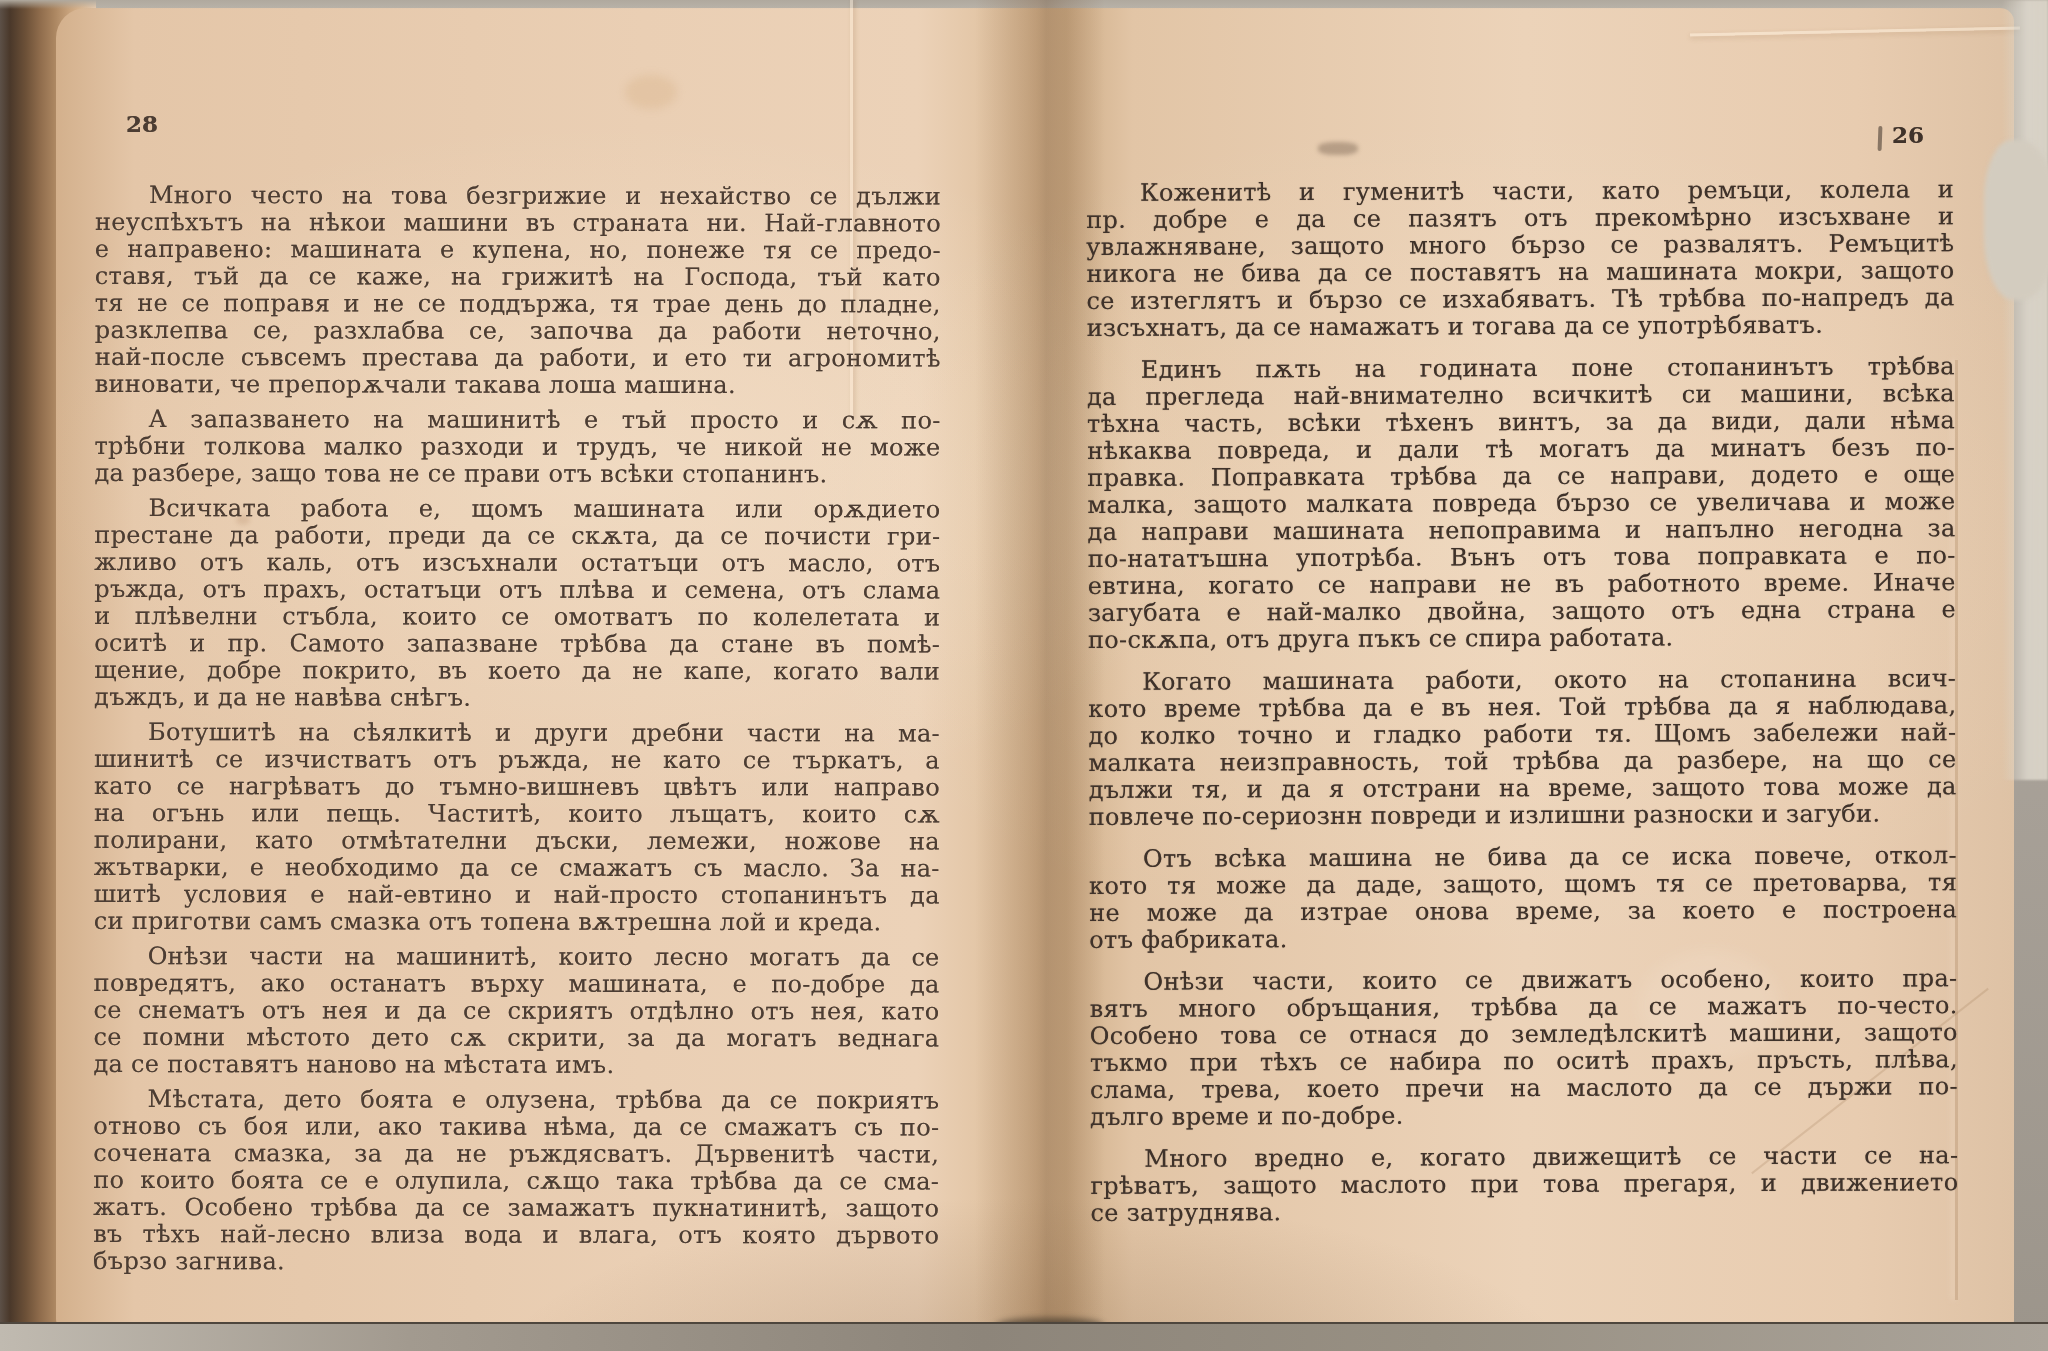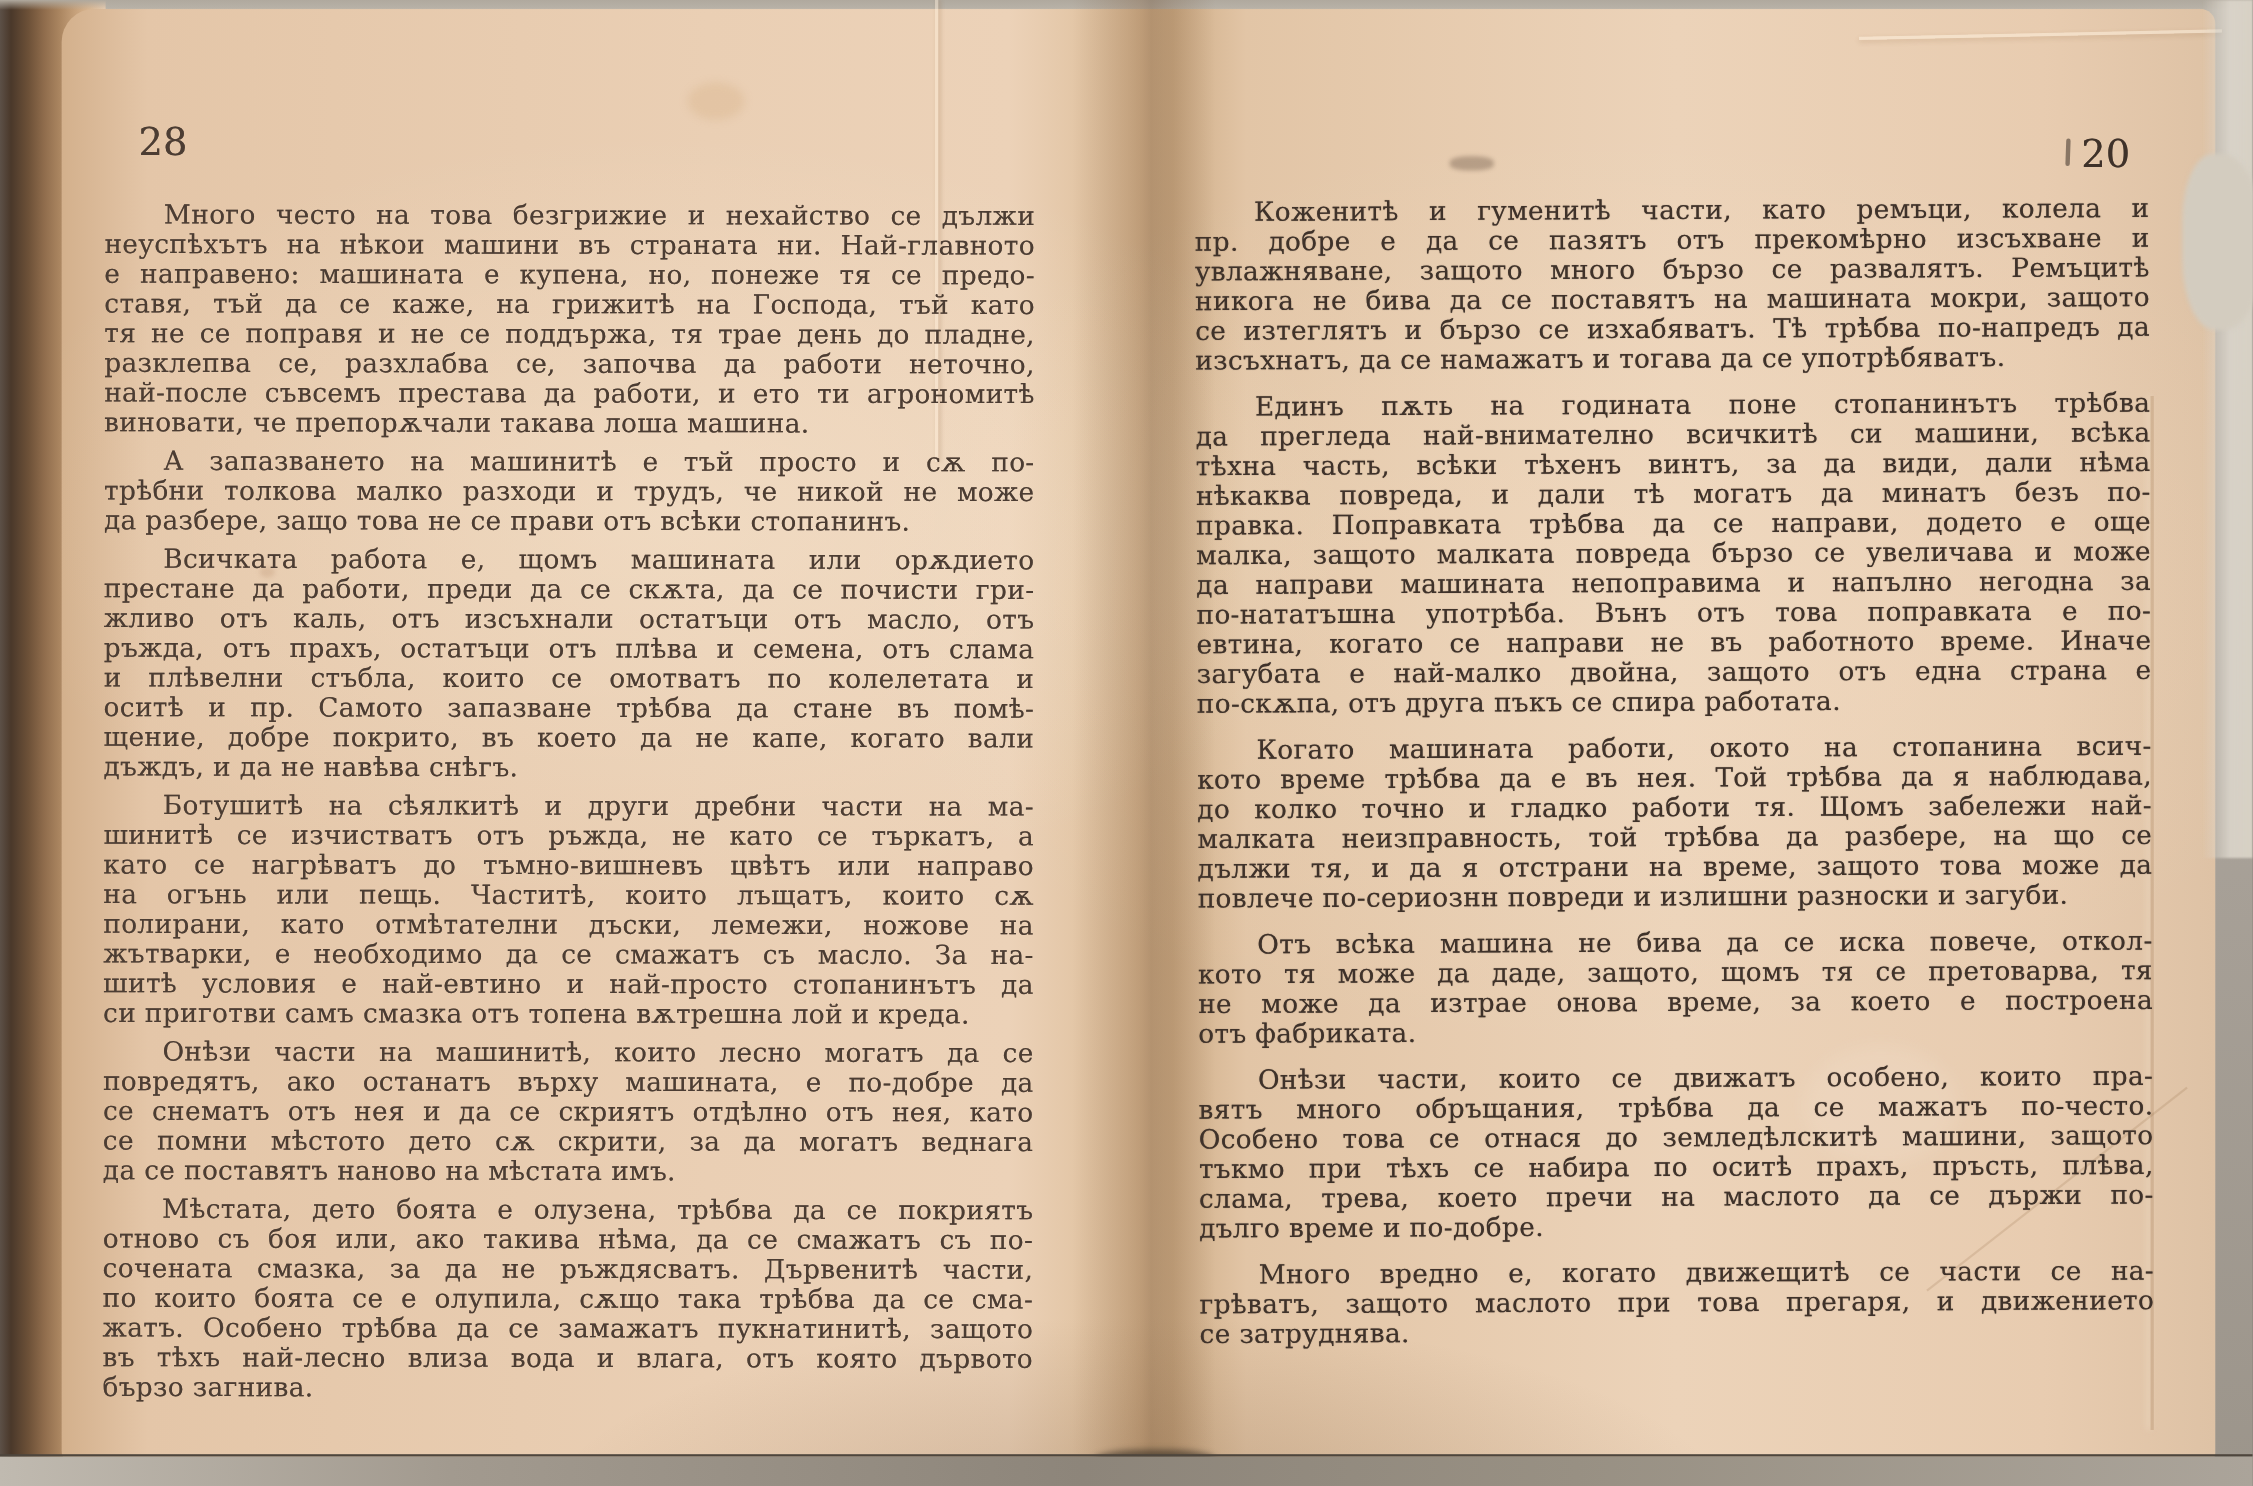--- a/index.html
+++ b/index.html
@@ -41,21 +41,21 @@
         background:#d3ccbf;border-radius:42% 58% 55% 45%;filter:blur(2px);}
   .stain{position:absolute;z-index:4;border-radius:50%;}
   .s1{left:625px;top:75px;width:52px;height:34px;background:rgba(190,140,80,.16);filter:blur(4px);}
   .s2{left:1318px;top:142px;width:40px;height:13px;background:rgba(70,50,35,.30);filter:blur(2px);border-radius:40%;}
   .s3{left:236px;top:515px;width:14px;height:10px;background:rgba(150,100,60,.16);filter:blur(2px);}
   .s4{left:1640px;top:950px;width:140px;height:110px;background:rgba(255,250,235,.12);filter:blur(8px);}
   .s5{left:995px;top:1318px;width:110px;height:22px;background:rgba(40,34,28,.55);filter:blur(3px);border-radius:40%;}
   .bottom-strip{position:absolute;left:0;right:0;top:1322px;bottom:0;z-index:5;
         border-top:2px solid #4e463d;
         background:linear-gradient(90deg,#c0bab0 0,#a29a8f 20%,#8d857a 48%,#989083 70%,#aba49a 100%);}
-  .pagenum{position:absolute;z-index:6;font-size:35px;font-weight:normal;color:var(--ink-left,#4c3d33);
+  .pagenum{position:absolute;z-index:6;font-size:23px;font-weight:bold;color:var(--ink-left,#4c3d33);
            text-shadow:0 0 .5px rgba(70,55,45,.7);}
   .pn-left{left:126px;top:110px;}
   .pn-right{left:1892px;top:121px;color:var(--ink-right,#3f322a);}
   .corner-mark{position:absolute;left:1878px;top:126px;width:4px;height:25px;z-index:6;
            background:rgba(60,50,40,.55);border-radius:2px;transform:rotate(2deg);}
   .textblock{position:absolute;z-index:6;font-size:24px;letter-spacing:.3px;}
   .tb-left{left:95px;top:182px;width:846px;color:var(--ink-left,#4c3d33);
            text-shadow:0 0 .4px rgba(76,61,51,.6);transform:rotate(.1deg);transform-origin:left top;
            --pgap:8px;}
   .tb-right{left:1086px;top:180px;width:868px;color:var(--ink-right,#3f322a);
@@ -82,21 +82,21 @@
   <div class="torn"></div>
   <div class="torn-blob"></div>
   <div class="stain s1"></div>
   <div class="stain s2"></div>
   <div class="stain s3"></div>
   <div class="stain s4"></div>
   <div class="stain s5"></div>
 
   <div class="pagenum pn-left">28</div>
   <div class="corner-mark"></div>
-  <div class="pagenum pn-right">20</div>
+  <div class="pagenum pn-right">26</div>
 
   <div class="textblock tb-left">
       <div class="para">
         <div class="line first jl">Много често на това безгрижие и нехайство се дължи</div>
         <div class="line jl">неуспѣхътъ на нѣкои машини въ страната ни. Най-главното</div>
         <div class="line jl">е направено: машината е купена, но, понеже тя се предо-</div>
         <div class="line jl">ставя, тъй да се каже, на грижитѣ на Господа, тъй като</div>
         <div class="line jl">тя не се поправя и не се поддържа, тя трае день до пладне,</div>
         <div class="line jl">разклепва се, разхлабва се, започва да работи неточно,</div>
         <div class="line jl">най-после съвсемъ престава да работи, и ето ти агрономитѣ</div>

